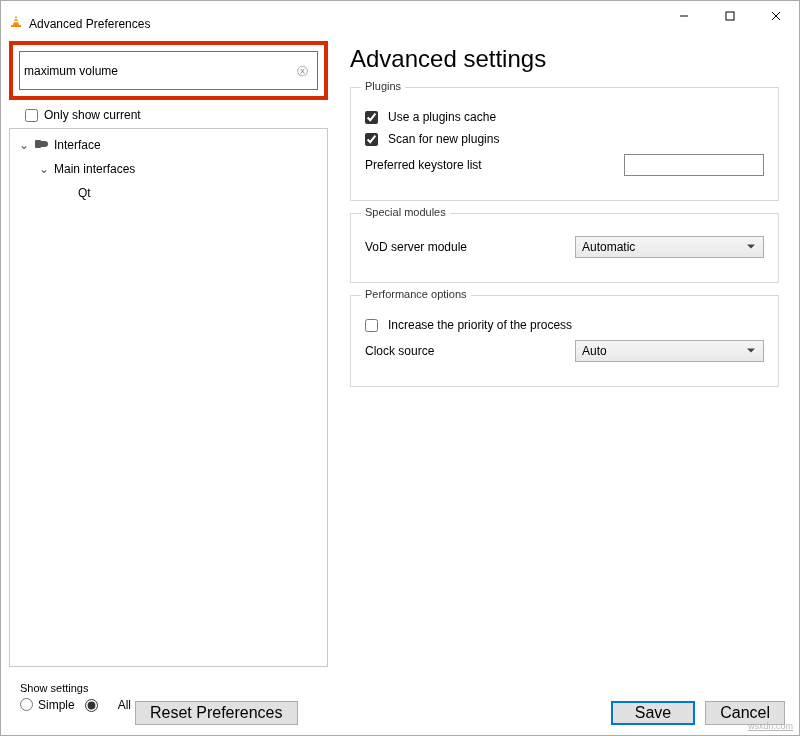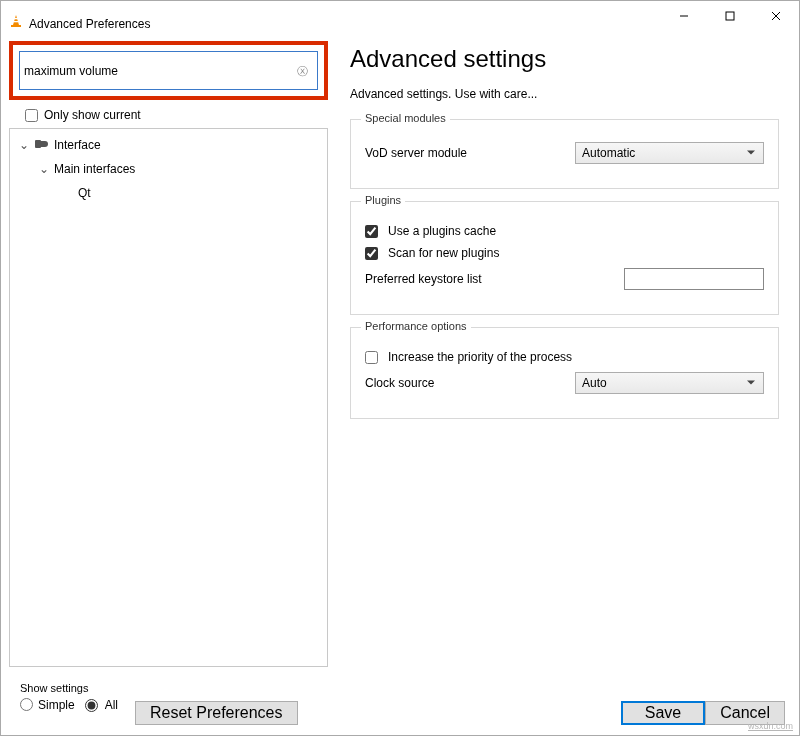--- a/index.html
+++ b/index.html
@@ -32,21 +32,21 @@
 .select::after { content: ""; position: absolute; right: 8px; top: 50%; transform: translateY(-30%); border: 4px solid transparent; border-top-color: #444; }
 .txt { flex: 1; max-width: 140px; height: 22px; border: 1px solid #888; background: #fff; margin-left: auto; }
 .cb { width: 13px; height: 13px; }
 .footer { height: 60px; border-top: 0; display: flex; align-items: center; padding: 0 14px; gap: 10px; position: relative; }
 .showset { position: absolute; left: 14px; top: 2px; }
 .showset .grp { border: 1px solid transparent; padding: 4px 6px 6px 4px; }
 .showset .grp-title { font-size: 11px; margin-bottom: 4px; }
 .radios { display: flex; gap: 10px; align-items: center; }
 .btn { height: 24px; padding: 0 14px; border: 1px solid #adadad; background: #e1e1e1; font-size: 16px; display: inline-flex; align-items: center; }
 .btn.primary { border: 2px solid #0078d7; background: #e1e1e1; padding: 0 22px; }
-.footer-right { margin-left: auto; display: flex; gap: 0; align-self: flex-end; margin-bottom: 10px; }
+.footer-right { margin-left: auto; display: flex; gap: 10px; align-self: flex-end; margin-bottom: 10px; }
 .reset { align-self: flex-end; margin-bottom: 10px; margin-left: 120px; }
 .watermark { position: absolute; right: 6px; bottom: 4px; font-size: 9px; color: #b7b7b7; text-decoration: underline; }
 input[type=checkbox], input[type=radio]{ accent-color: #333; margin:0; }
 </style>
 </head>
 <body>
 
 <div class="window">
 
   <div class="titlebar">
@@ -105,45 +105,44 @@
           <span>Main interfaces</span>
         </div>
         <div class="tree-row l3">
           <span>Qt</span>
         </div>
       </div>
     </div>
 
     <div class="right">
       <div class="h1">Advanced settings</div>
-      <div class="subtitle">Advanced settings. Use with care...</div>
-
-      <div class="group">
-        <span class="group-title">Special modules</span>
-        <div class="frow">
-          <span class="lbl">VoD server module</span>
-          <div class="select">
-              <span>Automatic</span>
-            </div>
-        </div>
-      </div>
 
       <div class="group">
         <span class="group-title">Plugins</span>
         <div class="frow">
           <input type="checkbox" class="cb" checked="" style="">
           <span>Use a plugins cache</span>
         </div>
         <div class="frow">
           <input type="checkbox" class="cb" checked="" style="">
           <span>Scan for new plugins</span>
         </div>
         <div class="frow">
           <span class="lbl">Preferred keystore list</span>
           <input class="txt" value="" style="">
+        </div>
+      </div>
+
+      <div class="group">
+        <span class="group-title">Special modules</span>
+        <div class="frow">
+          <span class="lbl">VoD server module</span>
+          <div class="select">
+              <span>Automatic</span>
+            </div>
         </div>
       </div>
 
       <div class="group">
         <span class="group-title">Performance options</span>
         <div class="frow">
           <input type="checkbox" class="cb" style="">
           <span>Increase the priority of the process</span>
         </div>
         <div class="frow">
@@ -158,21 +157,21 @@
 
   <div class="footer">
     <div class="showset">
       <div class="grp">
         <div class="grp-title">Show settings</div>
         <div class="radios">
           <label style="display:flex;align-items:flex-start;gap:5px;">
             <input type="radio" name="ss" style="">
             <span>Simple</span>
           </label>
-          <label style="display:flex;align-items:center;gap:7px;">
+          <label style="display:flex;align-items:center;gap:20px;">
             <input type="radio" name="ss" checked="" style="">
             <span>All</span>
           </label>
         </div>
       </div>
     </div>
     <button class="btn reset">Reset Preferences</button>
     <div class="footer-right">
       <button class="btn primary">Save</button>
       <button class="btn">Cancel</button>

